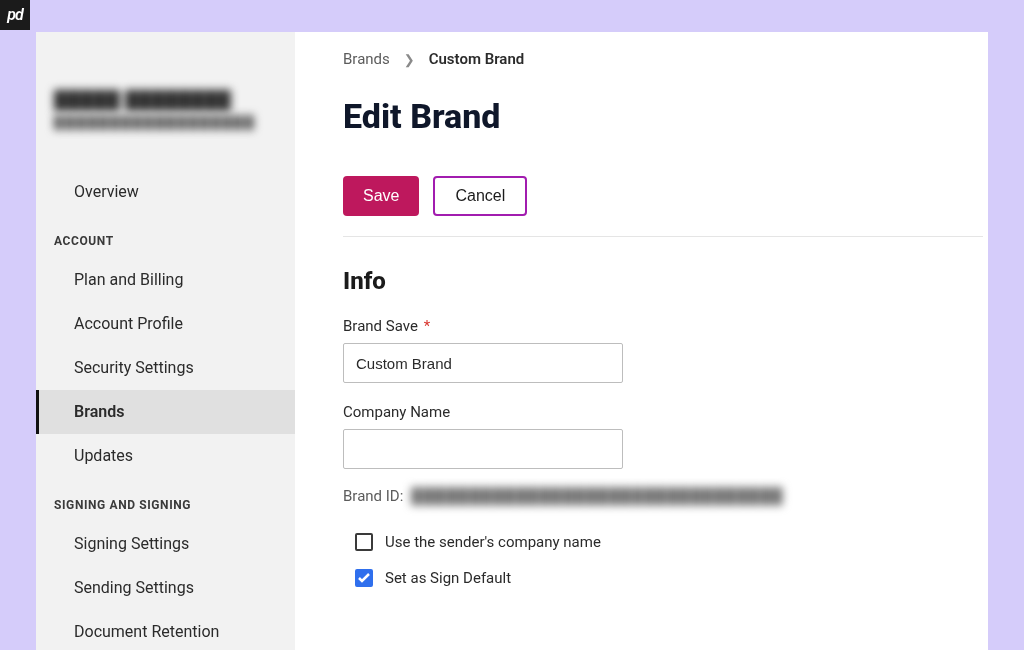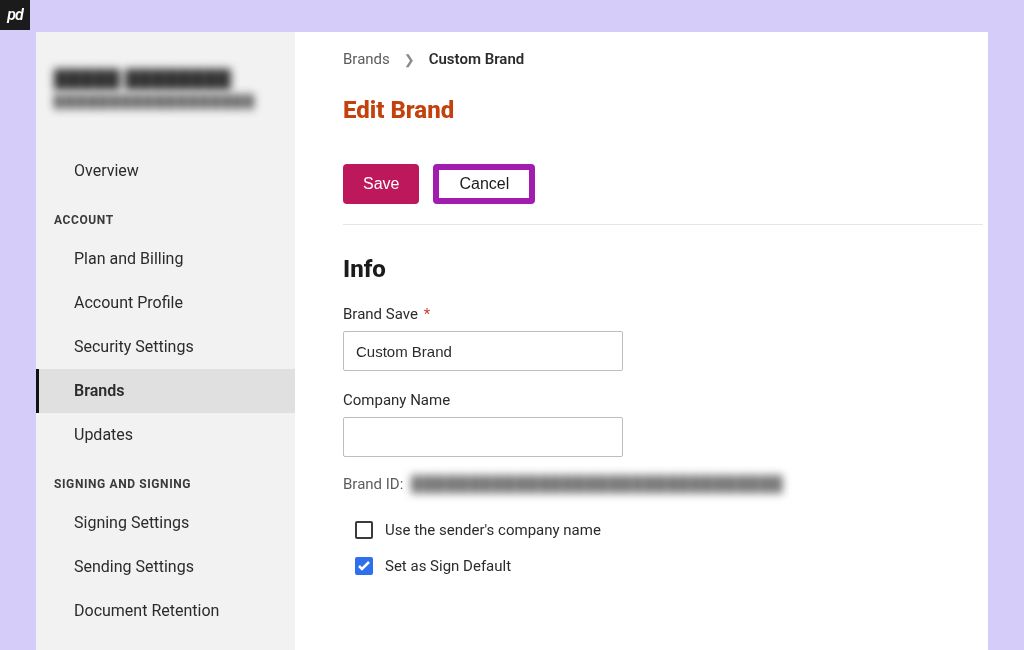--- a/index.html
+++ b/index.html
@@ -1,40 +1,40 @@
 <!DOCTYPE html>
 <html><head>
 <meta charset="utf-8">
 <style>
   * { box-sizing: border-box; margin: 0; padding: 0; }
   html, body { width: 1024px; height: 650px; font-family: -apple-system, BlinkMacSystemFont, "Segoe UI", Roboto, Helvetica, Arial, sans-serif; background: #d5ccfa; overflow: hidden; }
   .page-frame { position: absolute; top: 32px; left: 36px; width: 952px; height: 618px; background: #fff; display: flex; }
   .pd-badge { position: absolute; top: 0; left: 0; width: 30px; height: 30px; background: #1b1b1b; color: #fff; font-size: 16px; font-weight: 600; display: flex; align-items: center; justify-content: center; letter-spacing: -1px; }
   .pd-badge span { transform: translateY(-1px); font-style: italic; }
   
-  .sidebar { width: 259px; background: #f2f2f2; height: 100%; padding-top: 36px; }
+  .sidebar { width: 259px; background: #f2f2f2; height: 100%; padding-top: 57px; }
   .sb-user { padding: 0 18px 4px 18px; }
   .blur-line { filter: blur(4px); color: #6b6b6b; white-space: nowrap; overflow: hidden; }
   .blur-strong { font-size: 18px; font-weight: 700; color: #2e2e2e; letter-spacing: 0.5px; }
   .blur-sub { font-size: 13px; color: #5a5a5a; margin-top: 4px; letter-spacing: 2px; }
   .sb-spacer { height: 36px; }
   .sb-item { display: block; padding: 12px 0 12px 38px; font-size: 16px; color: #2b2b2b; cursor: pointer; line-height: 20px; }
   .sb-item.active { background: #e0e0e0; border-left: 3px solid #111; padding-left: 35px; font-weight: 600; }
   .sb-section { padding: 20px 0 10px 18px; font-size: 12px; font-weight: 700; letter-spacing: 0.6px; color: #3a3a3a; }
   
   .main { flex: 1; background: #fff; padding: 18px 0 0 48px; }
   .breadcrumb { display: flex; align-items: center; gap: 14px; font-size: 15px; color: #5c5c5c; margin-bottom: 28px; }
   .breadcrumb .crumb-parent { color: #5c5c5c; cursor: pointer; }
   .breadcrumb .chev { color: #8a8a8a; font-size: 13px; }
   .breadcrumb .crumb-current { color: #2b2b2b; font-weight: 600; }
-  .page-title { font-size: 24px; font-weight: 800; color: #c2410c; margin-bottom: 40px; }
+  .page-title { font-size: 34px; font-weight: 800; color: #0f172a; margin-bottom: 40px; }
   .btn-row { display: flex; gap: 14px; margin-bottom: 20px; }
   .btn { height: 40px; padding: 0 20px; font-size: 16px; border-radius: 4px; cursor: pointer; display: inline-flex; align-items: center; justify-content: center; }
   .btn-save { background: #be185d; color: #fff; border: none; }
-  .btn-cancel { background: #fff; color: #1b1b1b; border: 6px solid #a21caf; }
+  .btn-cancel { background: #fff; color: #1b1b1b; border: 2px solid #a21caf; }
   .divider { height: 1px; background: #e5e5e5; width: 640px; margin-bottom: 30px; }
   .section-h { font-size: 24px; font-weight: 800; color: #1b1b1b; margin-bottom: 22px; }
   .field-label { font-size: 15px; color: #2b2b2b; margin-bottom: 8px; }
   .req-star { color: #d9362f; margin-left: 6px; font-size: 15px; }
   .text-input { width: 280px; height: 40px; border: 1px solid #bdbdbd; border-radius: 2px; padding: 0 12px; font-size: 15px; color: #2b2b2b; outline: none; margin-bottom: 20px; display: block; }
   .brand-id-row { font-size: 15px; color: #5c5c5c; margin-top: -2px; margin-bottom: 28px; display: flex; align-items: flex-end; gap: 8px; }
   .brand-id-val { filter: blur(4px); letter-spacing: 1px; color: #707070; }
   .check-row { display: flex; align-items: center; gap: 12px; font-size: 15px; color: #2b2b2b; margin-bottom: 18px; margin-left: 12px; }
   .chk { width: 18px; height: 18px; border: 2px solid #3a3a3a; border-radius: 2px; display: inline-flex; align-items: center; justify-content: center; cursor: pointer; }
   .chk.checked { background: #2f6fed; border-color: #2f6fed; }

